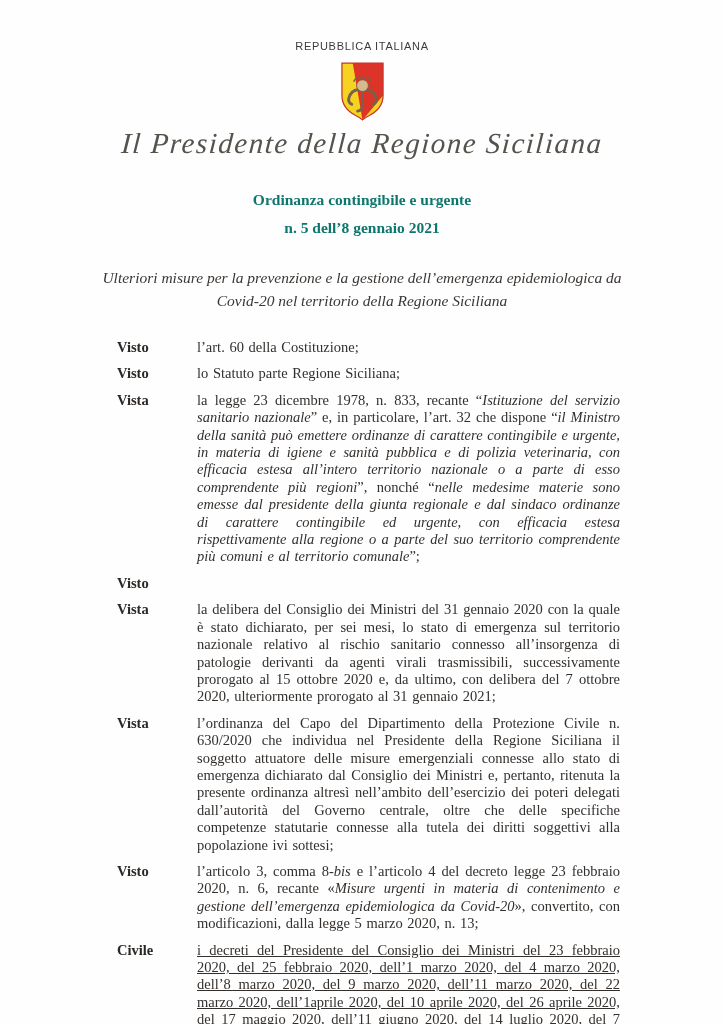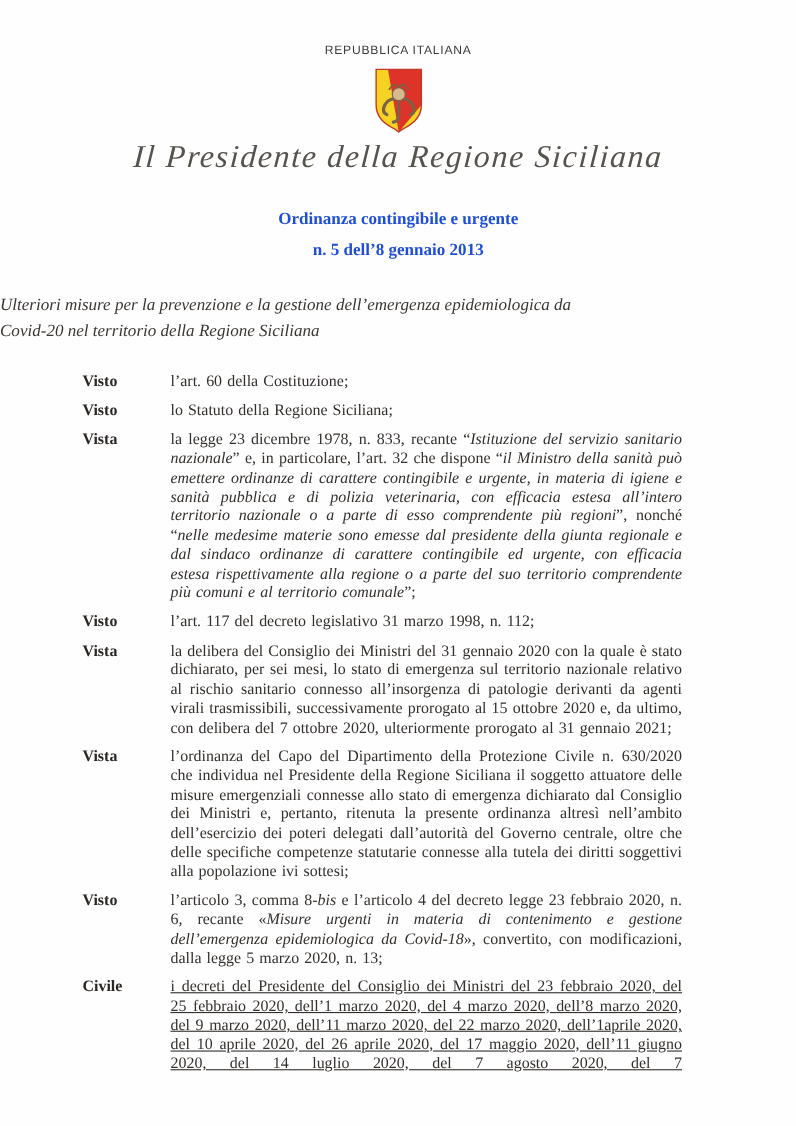--- a/index.html
+++ b/index.html
@@ -44,37 +44,39 @@
     letter-spacing: 1.5px;
     color: #56524d;
     transform: skewX(-4deg);
   }
   .title-block {
     margin-top: 26px;
     text-align: center;
     font-weight: bold;
     font-size: 15.5px;
     line-height: 28px;
-    color: #1d4ed8;
+    color: #0f766e;
   }
   .subtitle-block {
     margin-top: 24px;
+    text-align: center;
     font-style: italic;
     font-size: 15.5px;
     line-height: 23px;
     color: #3a3633;
   }
   .recitals {
     margin: 27px 104px 0 75px;
   }
   .recital {
     display: flex;
     margin-bottom: 9px;
     font-size: 14.5px;
     line-height: 17.4px;
+    margin-left: 42px;
   }
   .recital-label {
     flex: 0 0 80px;
     width: 80px;
     font-weight: bold;
     color: #2b2724;
   }
   .recital-text {
     flex: 1;
     text-align: justify;
@@ -117,56 +119,55 @@
           <circle cx="24" cy="25" r="6" style="fill:var(--trinacria-skin,#d8b98e);stroke:var(--trinacria-outline,#7a6248)" stroke-width="1"></circle>
         </g>
       </svg>
     </div>
 
     <div class="script-title">Il Presidente della Regione Siciliana</div>
   </div>
 
   <div class="title-block">
     <div>Ordinanza contingibile e urgente</div>
-    <div>n. 5 dell’8 gennaio 2013</div>
+    <div>n. 5 dell’8 gennaio 2021</div>
   </div>
 
   <div class="subtitle-block">
     <div>Ulteriori misure per la prevenzione e la gestione dell’emergenza epidemiologica da</div>
     <div>Covid-20 nel territorio della Regione Siciliana</div>
   </div>
 
   <div class="recitals">
       <div class="recital">
         <div class="recital-label">Visto</div>
         <div class="recital-text"><span>l’art. 60 della Costituzione;</span></div>
       </div>
       <div class="recital">
         <div class="recital-label">Visto</div>
-        <div class="recital-text"><span>lo Statuto della Regione Siciliana;</span></div>
+        <div class="recital-text"><span>lo Statuto parte Regione Siciliana;</span></div>
       </div>
       <div class="recital">
         <div class="recital-label">Vista</div>
         <div class="recital-text"><span>la legge 23 dicembre 1978, n. 833, recante “</span><span class="it">Istituzione del servizio sanitario nazionale</span><span>” e, in particolare, l’art. 32 che dispone “</span><span class="it">il Ministro della sanità può emettere ordinanze di carattere contingibile e urgente, in materia di igiene e sanità pubblica e di polizia veterinaria, con efficacia estesa all’intero territorio nazionale o a parte di esso comprendente più regioni</span><span>”, nonché “</span><span class="it">nelle medesime materie sono emesse dal presidente della giunta regionale e dal sindaco ordinanze di carattere contingibile ed urgente, con efficacia estesa rispettivamente alla regione o a parte del suo territorio comprendente più comuni e al territorio comunale</span><span>”;</span></div>
       </div>
       <div class="recital">
         <div class="recital-label">Visto</div>
-        <div class="recital-text"><span>l’art. 117 del decreto legislativo 31 marzo 1998, n. 112;</span></div>
       </div>
       <div class="recital">
         <div class="recital-label">Vista</div>
         <div class="recital-text"><span>la delibera del Consiglio dei Ministri del 31 gennaio 2020 con la quale è stato dichiarato, per sei mesi, lo stato di emergenza sul territorio nazionale relativo al rischio sanitario connesso all’insorgenza di patologie derivanti da agenti virali trasmissibili, successivamente prorogato al 15 ottobre 2020 e, da ultimo, con delibera del 7 ottobre 2020, ulteriormente prorogato al 31 gennaio 2021;</span></div>
       </div>
       <div class="recital">
         <div class="recital-label">Vista</div>
         <div class="recital-text"><span>l’ordinanza del Capo del Dipartimento della Protezione Civile n. 630/2020 che individua nel Presidente della Regione Siciliana il soggetto attuatore delle misure emergenziali connesse allo stato di emergenza dichiarato dal Consiglio dei Ministri e, pertanto, ritenuta la presente ordinanza altresì nell’ambito dell’esercizio dei poteri delegati dall’autorità del Governo centrale, oltre che delle specifiche competenze statutarie connesse alla tutela dei diritti soggettivi alla popolazione ivi sottesi;</span></div>
       </div>
       <div class="recital">
         <div class="recital-label">Visto</div>
-        <div class="recital-text"><span>l’articolo 3, comma 8-</span><span class="it">bis</span><span> e l’articolo 4 del decreto legge 23 febbraio 2020, n. 6, recante «</span><span class="it">Misure urgenti in materia di contenimento e gestione dell’emergenza epidemiologica da Covid-18</span><span>», convertito, con modificazioni, dalla legge 5 marzo 2020, n. 13;</span></div>
+        <div class="recital-text"><span>l’articolo 3, comma 8-</span><span class="it">bis</span><span> e l’articolo 4 del decreto legge 23 febbraio 2020, n. 6, recante «</span><span class="it">Misure urgenti in materia di contenimento e gestione dell’emergenza epidemiologica da Covid-20</span><span>», convertito, con modificazioni, dalla legge 5 marzo 2020, n. 13;</span></div>
       </div>
       <div class="recital">
         <div class="recital-label">Civile</div>
         <div class="recital-text"><span>i decreti del Presidente del Consiglio dei Ministri del 23 febbraio 2020, del 25 febbraio 2020, dell’1 marzo 2020, del 4 marzo 2020, dell’8 marzo 2020, del 9 marzo 2020, dell’11 marzo 2020, del 22 marzo 2020, dell’1aprile 2020, del 10 aprile 2020, del 26 aprile 2020, del 17 maggio 2020, dell’11 giugno 2020, del 14 luglio 2020, del 7 agosto 2020, del 7</span></div>
       </div>
     </div>
 
 </div>
 
 </body></html>

